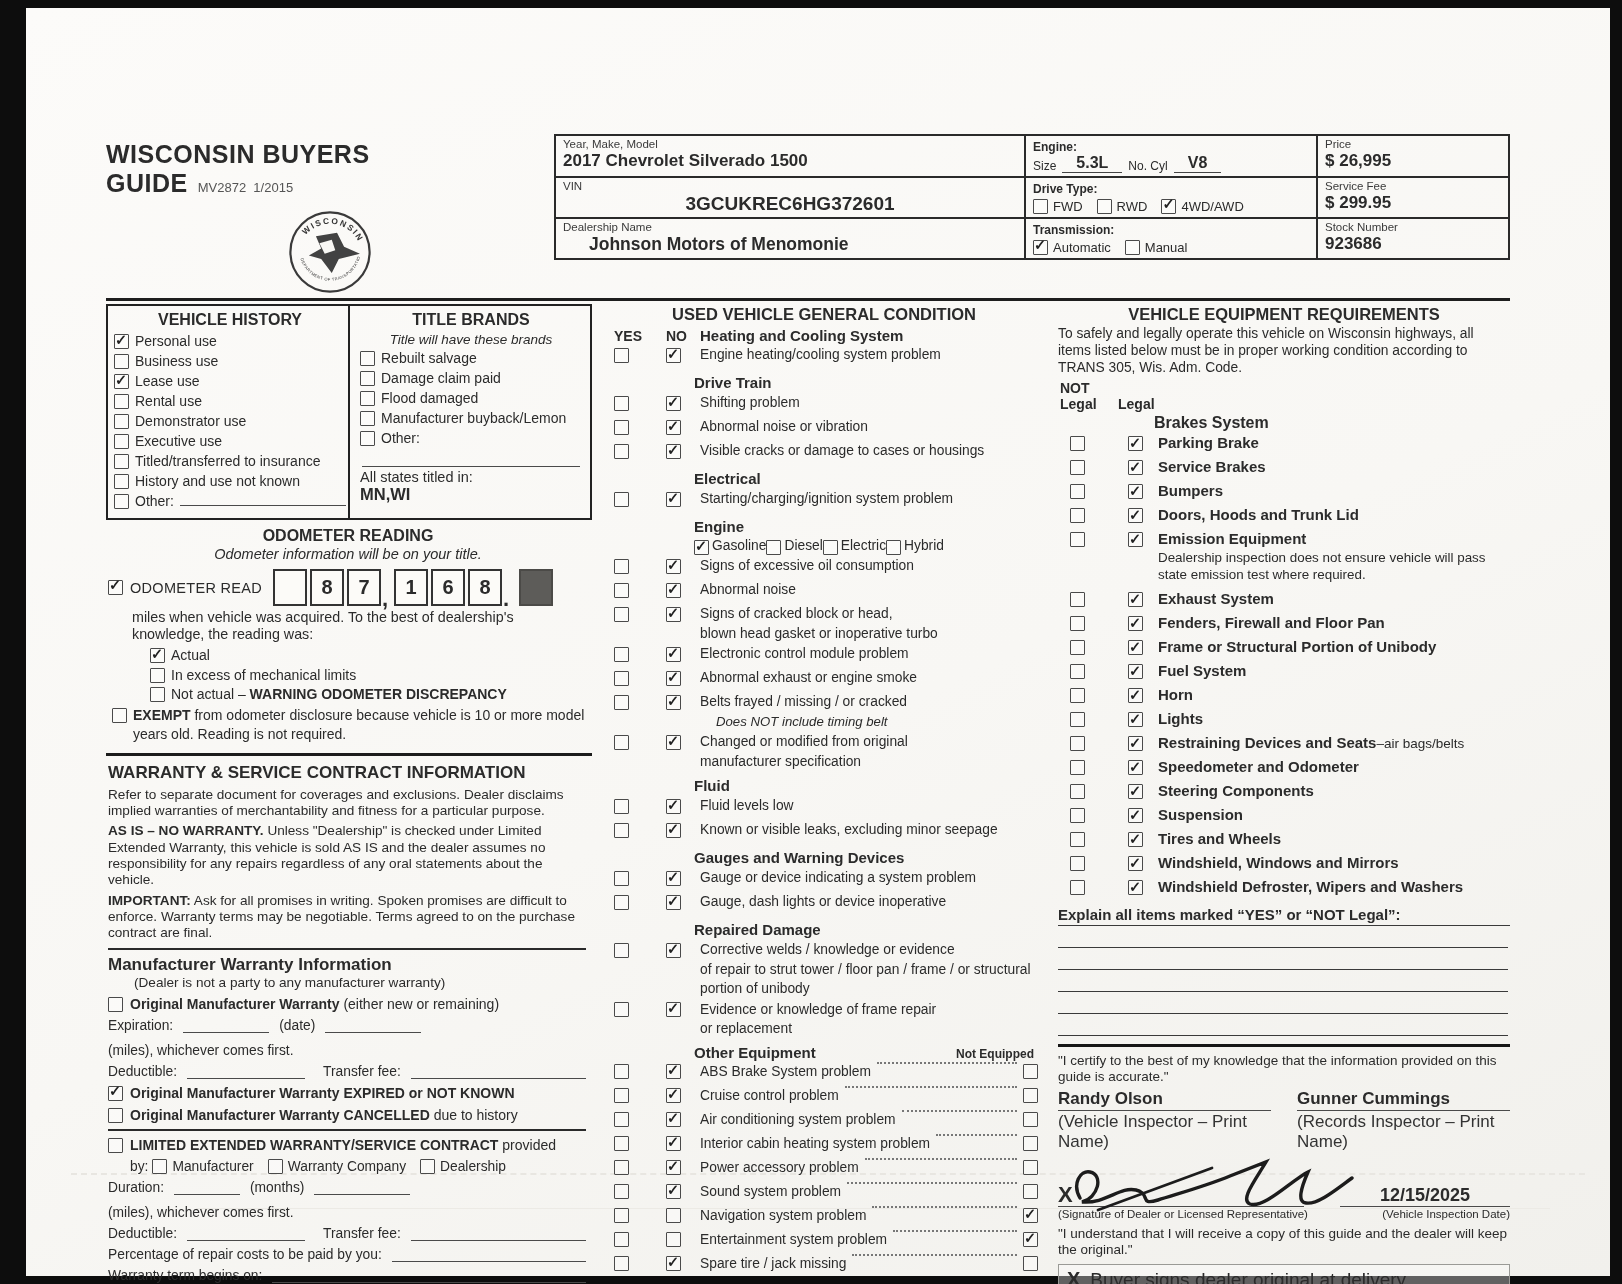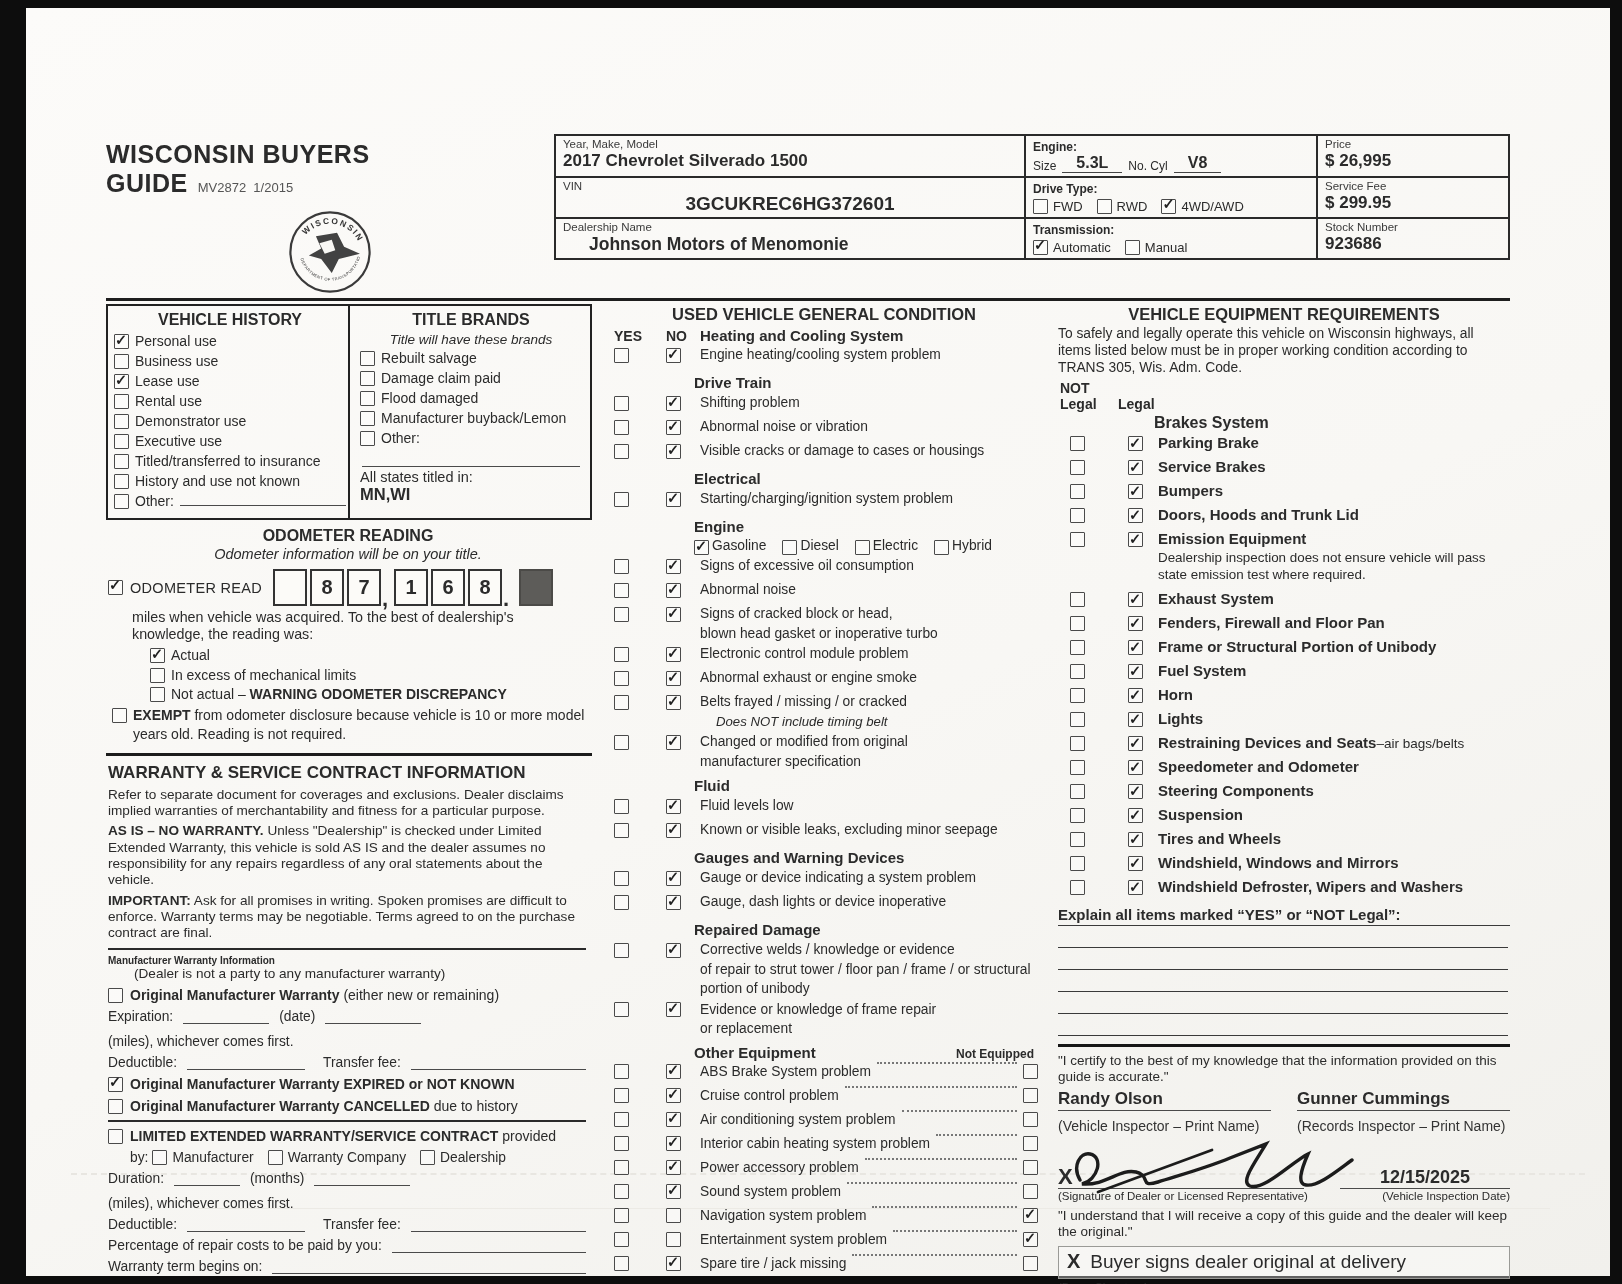--- a/index.html
+++ b/index.html
@@ -73,41 +73,41 @@
   .dbox.filled{background:#5d5c59;border-color:#4b4a47;}
   .odo-para{font-size:14.3px;line-height:1.2;margin-left:24px;}
   .odo-opts{margin-left:42px;margin-top:3px;}
   .odo-opts .chk-row{line-height:18px;}
   .exempt{margin-left:4px;margin-top:3px;}
   .warn-bold{font-weight:bold;}
 
   .warranty{padding:5px 6px 6px 2px;}
   .w-title{font-size:17px;font-weight:bold;margin:2px 0 3px;}
   .w-p{font-size:13.6px;line-height:1.2;margin:4px 0;}
-  .w-h3{font-size:10px;font-weight:bold;margin-top:4px;}
+  .w-h3{font-size:17px;font-weight:bold;margin-top:4px;}
   .w-sub{font-size:13.6px;margin-left:26px;}
   .w-field{font-size:13.8px;margin:6px 0;display:flex;align-items:flex-end;flex-wrap:wrap;gap:10px;}
   .w-chk{display:flex;gap:7px;align-items:flex-start;margin:6px 0;font-size:14px;}
   .w-chk .cb{margin-top:1px;}
   .bold{font-weight:bold;}
 
   
   .cond{padding:2px 4px 0 16px;}
   .cond-head{display:flex;font-weight:bold;font-size:14px;margin-top:3px;align-items:baseline;}
   .yes-col{width:52px;flex:none;padding-left:6px;}
   .no-col{width:34px;flex:none;}
   .cond-head .grp{font-size:15px;}
   .cgroup{margin-left:86px;font-weight:bold;font-size:15px;line-height:19px;margin-top:5px;}
   .citem{display:flex;align-items:flex-start;line-height:19.5px;font-size:13.8px;margin:1px 0;}
   .yes-cell{width:52px;flex:none;padding-left:6px;padding-top:2.5px;}
   .no-cell{width:34px;flex:none;padding-top:2.5px;}
   .ctext{flex:1;}
   .l2{display:block;}
   .cnote{display:block;font-style:italic;font-size:13.2px;margin-left:16px;}
-  .fuel-row{margin-left:86px;display:flex;gap:16px;align-items:center;font-size:13.8px;line-height:19px;}
+  .fuel-row{margin-left:86px;display:flex;align-items:center;font-size:13.8px;line-height:19px;}
   .fuel-row .opt{gap:3px;}
   .oe-head{display:flex;align-items:baseline;margin-top:5px;}
   .oe-title{margin-left:86px;font-weight:bold;font-size:15px;}
   .ne-label{margin-left:auto;font-size:12px;font-weight:bold;padding-right:6px;}
   .leader{flex:1;margin:0 6px 4px 6px;border-bottom:2px dotted #777;min-width:14px;}
   .oe-row .cb.ne{margin-top:2.5px;margin-right:2px;}
 
   
   .equip{padding-left:14px;padding-top:2px;}
   .eq-intro{font-size:13.8px;line-height:1.22;}
@@ -122,21 +122,21 @@
   .esuffix{font-weight:normal;font-size:13.5px;}
   .enote{font-size:13.4px;line-height:1.2;font-weight:normal;margin:1px 0 5px;}
   .brakes-header{font-weight:bold;font-size:16px;margin-left:96px;margin-top:2px;}
   .explain-label{font-weight:bold;font-size:15px;border-bottom:1.8px solid #3a3a3a;padding-bottom:2px;margin-top:6px;}
   .xline{height:21px;border-bottom:1.8px solid #3a3a3a;margin-right:2px;}
   .cert{margin-top:2px;}
   .cert-text{font-size:13.5px;line-height:1.2;margin-top:6px;}
   .names{display:flex;gap:26px;margin-top:4px;}
   .namecol{flex:1;}
   .pname{font-size:17px;font-weight:bold;border-bottom:1.5px solid #4a4a4a;padding-bottom:1px;}
-  .slabel{font-size:14px;color:#333;margin-top:7px;}
+  .slabel{font-size:17px;color:#333;margin-top:1px;}
   .sig-row{display:flex;gap:24px;margin-top:10px;align-items:flex-end;}
   .sigline{flex:1.35;border-bottom:1.5px solid #4a4a4a;position:relative;height:44px;}
   .sig-x{position:absolute;left:0;bottom:-2px;font-size:22px;font-weight:bold;}
   .sig-svg{position:absolute;left:6px;bottom:-12px;}
   .datecol{flex:1;text-align:right;}
   .dateval{font-size:18px;font-weight:bold;border-bottom:1.5px solid #4a4a4a;display:inline-block;min-width:170px;text-align:center;}
   .sig-labels{display:flex;justify-content:space-between;font-size:11.5px;margin-top:1px;}
   .buyer-box{border:1.8px solid #9a9a96;padding:3px 8px 5px;margin-top:6px;font-size:19px;display:flex;gap:10px;align-items:baseline;background:rgba(255,255,255,.35);}
   .buyer-x{font-weight:bold;font-size:20px;}
   .buyer-labels{display:flex;justify-content:space-between;font-size:11.5px;margin-top:2px;}

